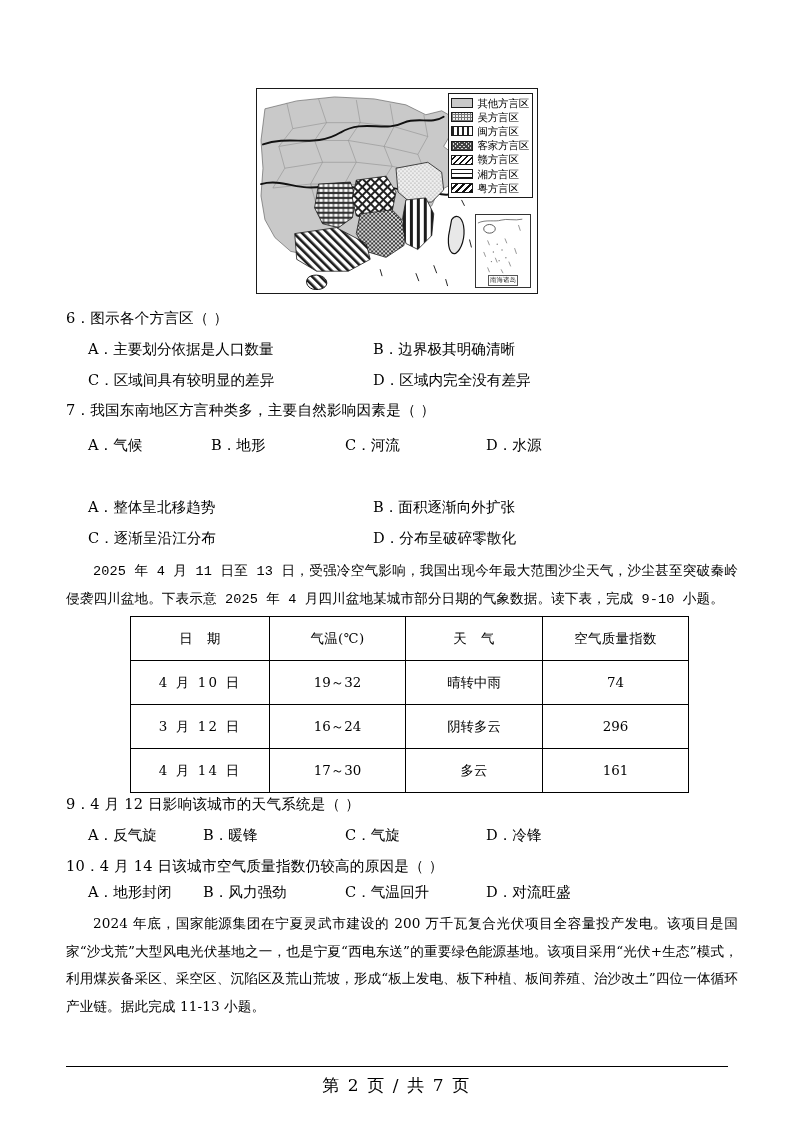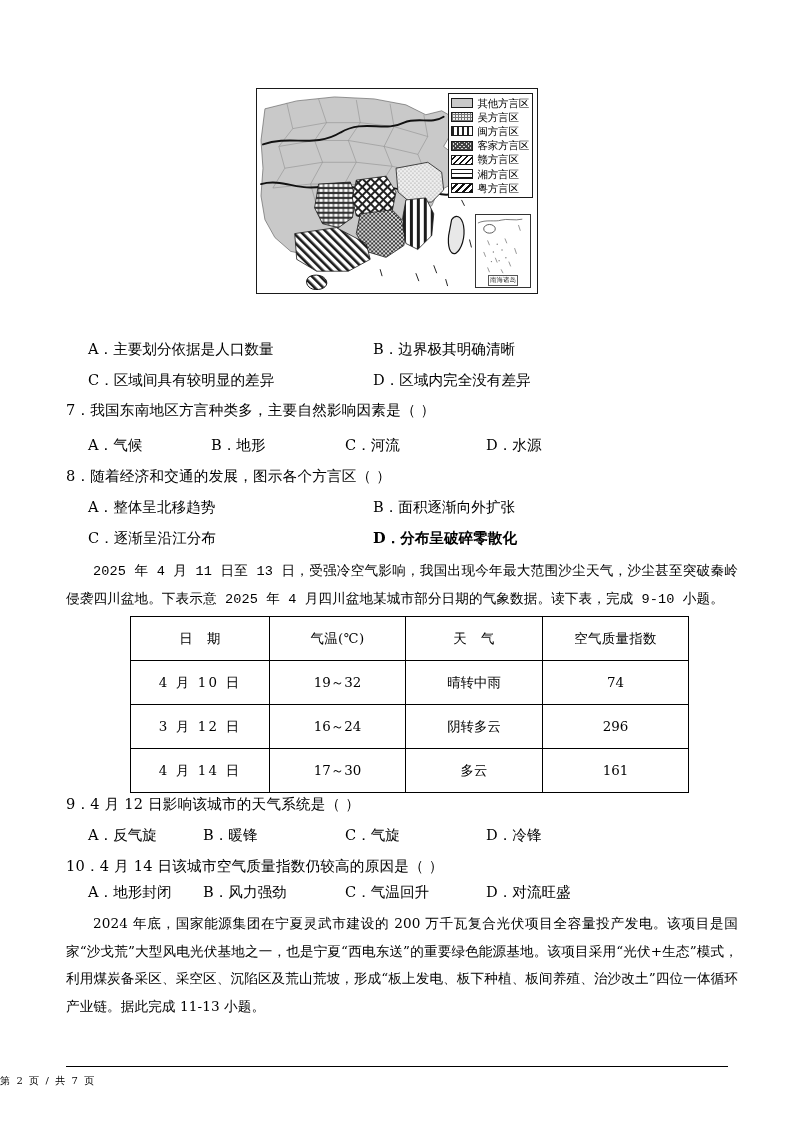--- a/index.html
+++ b/index.html
@@ -186,22 +186,22 @@
   .col-wx   { width: 134px; }
   .col-aqi  { width: 143px; }
   .cell-date { letter-spacing: 2.2px; }
 
   
   .footer {
     position: absolute;
     left: 0;
     top: 1068px;
     width: 793px;
-    text-align: left;
-    font-size: 10px;
+    text-align: center;
+    font-size: 17px;
     letter-spacing: 1.6px;
     border-top: 1.1px solid #000;
     padding-top: 6px;
   }
   .footer-rule {
     position: absolute;
     left: 66px;
     top: 1066px;
     width: 662px;
     height: 1px;
@@ -353,45 +353,45 @@
             <circle cx="24" cy="47" r="0.7"></circle>
             <circle cx="16" cy="48" r="0.7"></circle>
           </g>
         </svg>
         <span class="inset-label">南海诸岛</span>
       </div>
 
     </div>
   </div>
 
+  <div class="q q-stem" style="top:310px;">6．图示各个方言区（          ）</div>
   <div class="opts" style="top:341px;">
     <span class="opt" style="left:0px;">A．主要划分依据是人口数量</span>
     <span class="opt" style="left:285px;">B．边界极其明确清晰</span>
   </div>
   <div class="opts" style="top:372px;">
     <span class="opt" style="left:0px;">C．区域间具有较明显的差异</span>
     <span class="opt" style="left:285px;">D．区域内完全没有差异</span>
   </div>
 
   <div class="q q-stem" style="top:394px;margin-top:8px;">7．我国东南地区方言种类多，主要自然影响因素是（          ）</div>
   <div class="opts" style="top:437px;">
     <span class="opt" style="left:0px;">A．气候</span>
     <span class="opt" style="left:115px;margin-left:8px;">B．地形</span>
     <span class="opt" style="left:257px;">C．河流</span>
     <span class="opt" style="left:398px;">D．水源</span>
   </div>
 
-  <div class="q q-stem" style="top:468px;">8．随着经济和交通的发展，图示各个方言区（          ）</div>
   <div class="opts" style="top:499px;">
     <span class="opt" style="left:0px;">A．整体呈北移趋势</span>
     <span class="opt" style="left:285px;">B．面积逐渐向外扩张</span>
   </div>
   <div class="opts" style="top:530px;">
     <span class="opt" style="left:0px;">C．逐渐呈沿江分布</span>
-    <span class="opt" style="left:285px;font-weight:bold;">D．分布呈破碎零散化</span>
+    <span class="opt" style="left:285px;">D．分布呈破碎零散化</span>
   </div>
 
   <div class="para" style="top:558px;font-family:Liberation Mono, monospace;">
     <span class="indent"></span><span>2025 年 4 月 11 日至 13 日，受强冷空气影响，我国出现今年最大范围沙尘天气，沙尘甚至突破秦岭侵袭四川盆地。下表示意 2025 年 4 月四川盆地某城市部分日期的气象数据。读下表，完成 9-10 小题。</span>
   </div>
 
   <table class="data-table">
     <thead>
       <tr>
         <th class="col-date">日　期</th>

